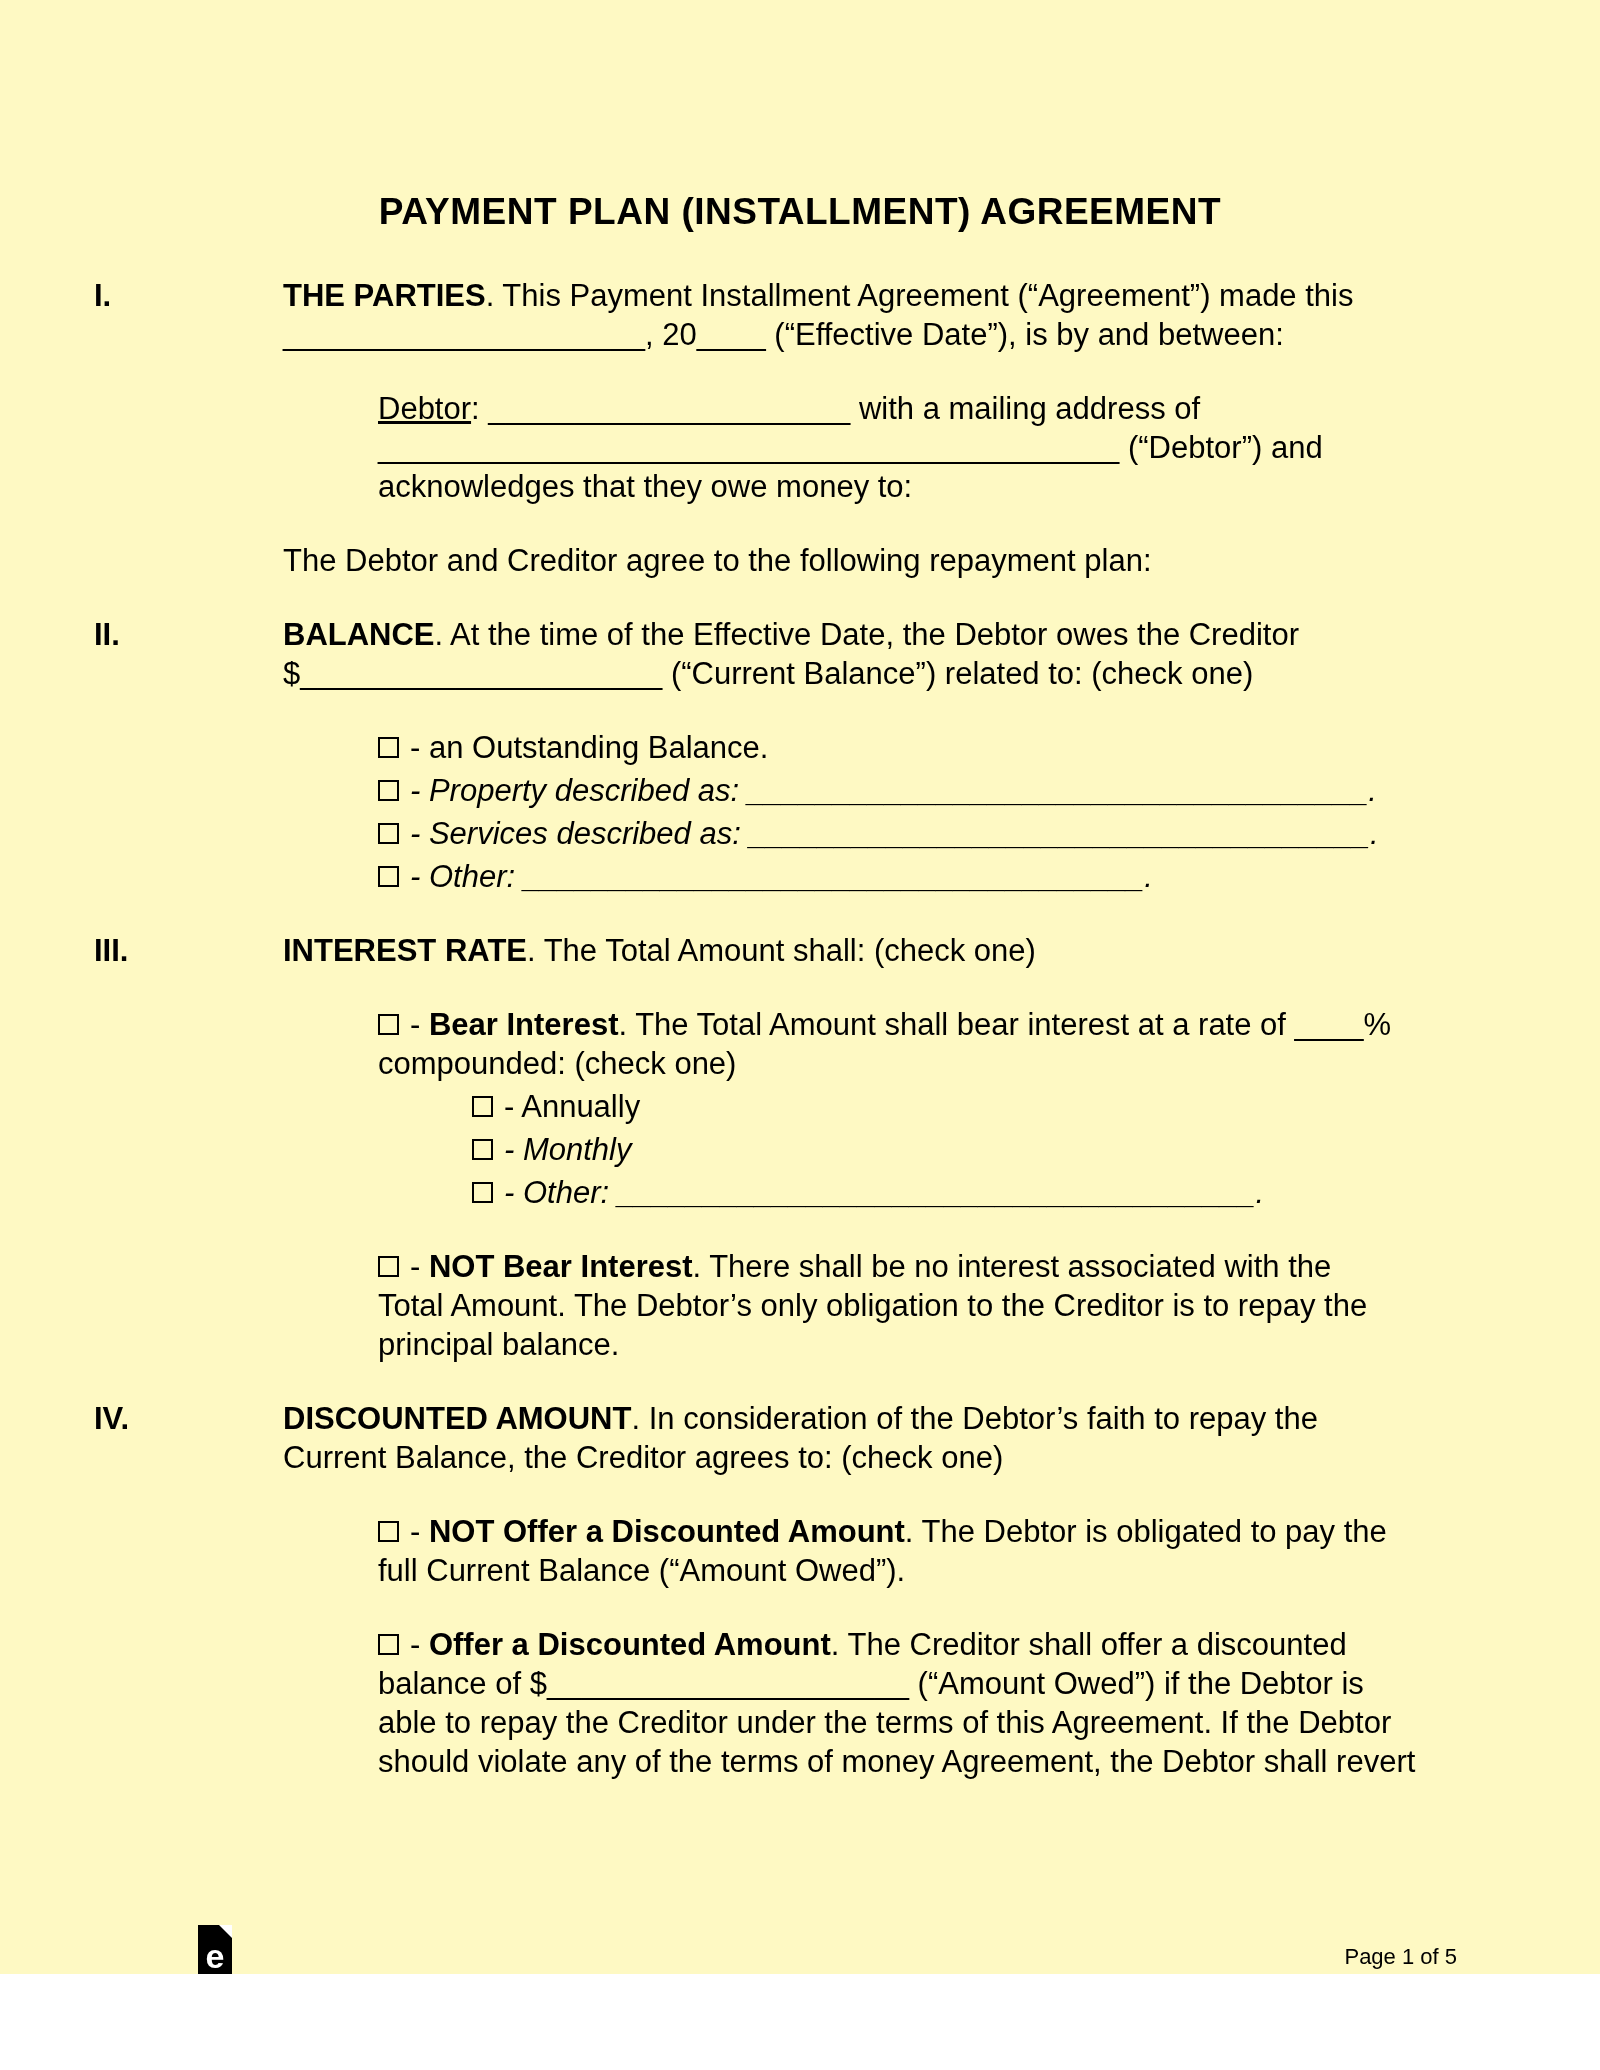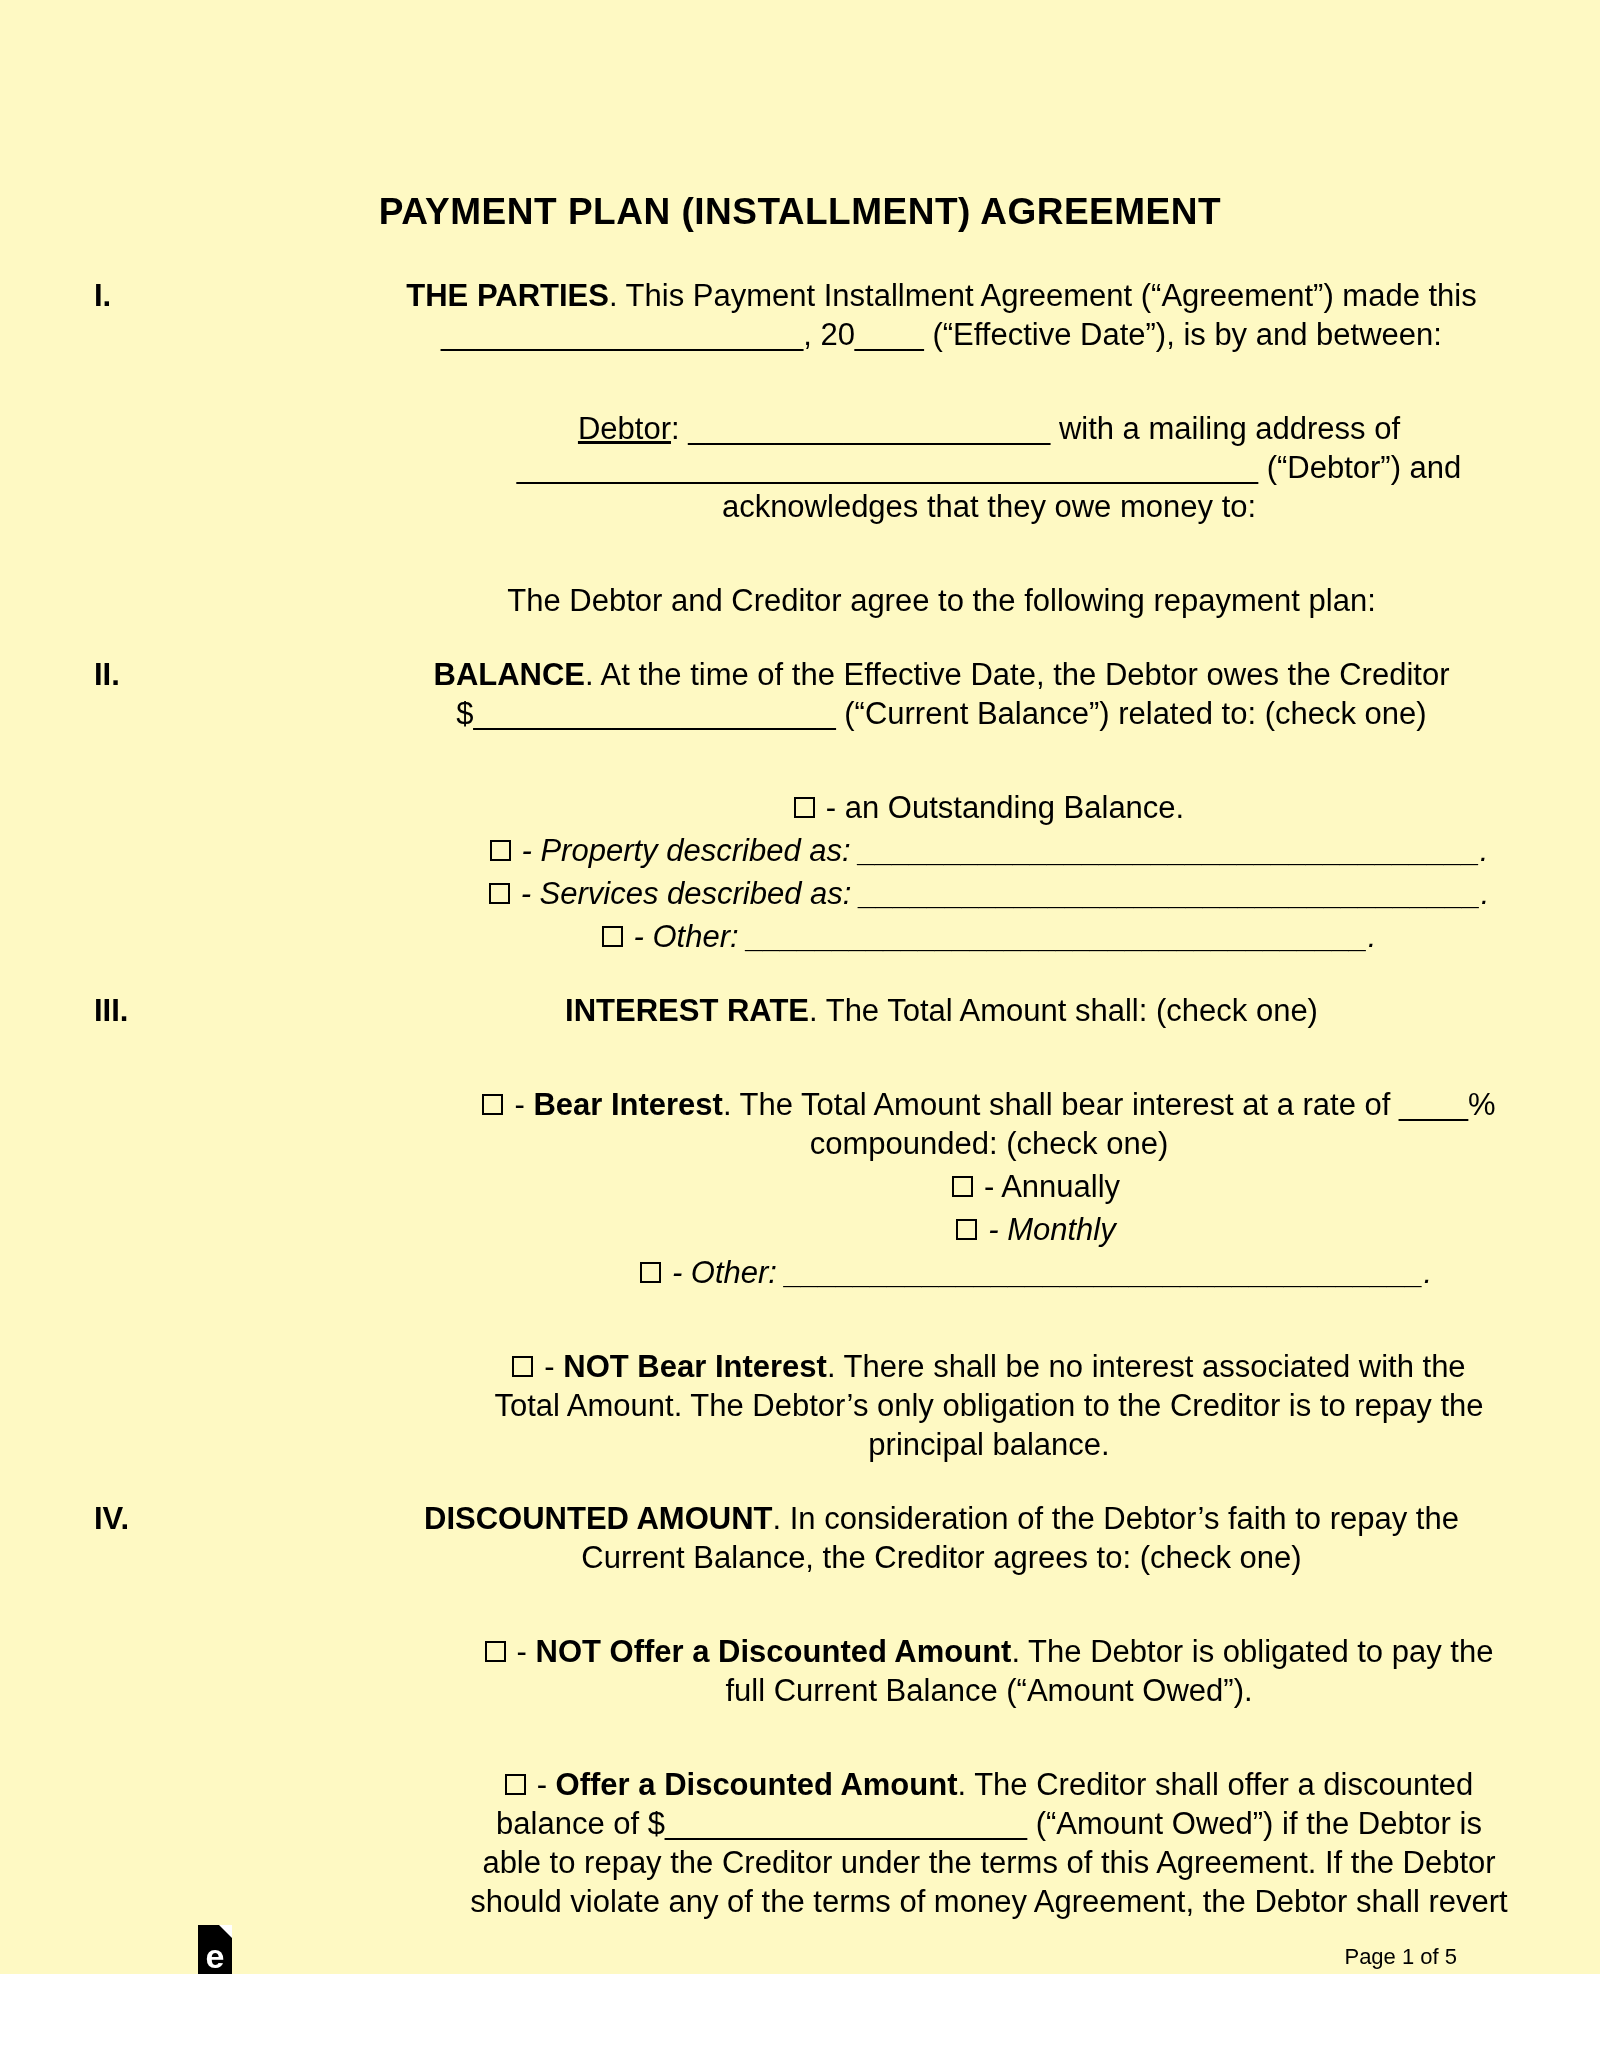--- a/index.html
+++ b/index.html
@@ -23,22 +23,22 @@
     font-weight: bold;
     line-height: 39px;
     letter-spacing: 0.5px;
   }
   .sec { position: relative; margin-left: 189px; }
   .sec-first { margin-top: 45px; }
   .sec-next  { margin-top: 35px; }
   .num { position: absolute; left: -189px; top: 0; font-weight: bold; }
   .sec { padding-left: 94px; margin-left: 283px; padding-left: 0; }
   
-  .line { white-space: pre; text-align: center; }
-  .para { margin-top: 55px; }
+  .line { white-space: pre; }
+  .para { margin-top: 35px; }
   .ind1 { margin-left: 95px; }   
   .sublist { margin-left: 94px; margin-top: 4px; } 
   .cbrow + .cbrow { margin-top: 4px; font-style: italic; }
   .cb {
     display: inline-block;
     width: 17px;
     height: 17px;
     border: 2.5px solid #000;
     margin-right: 11px;
   }

